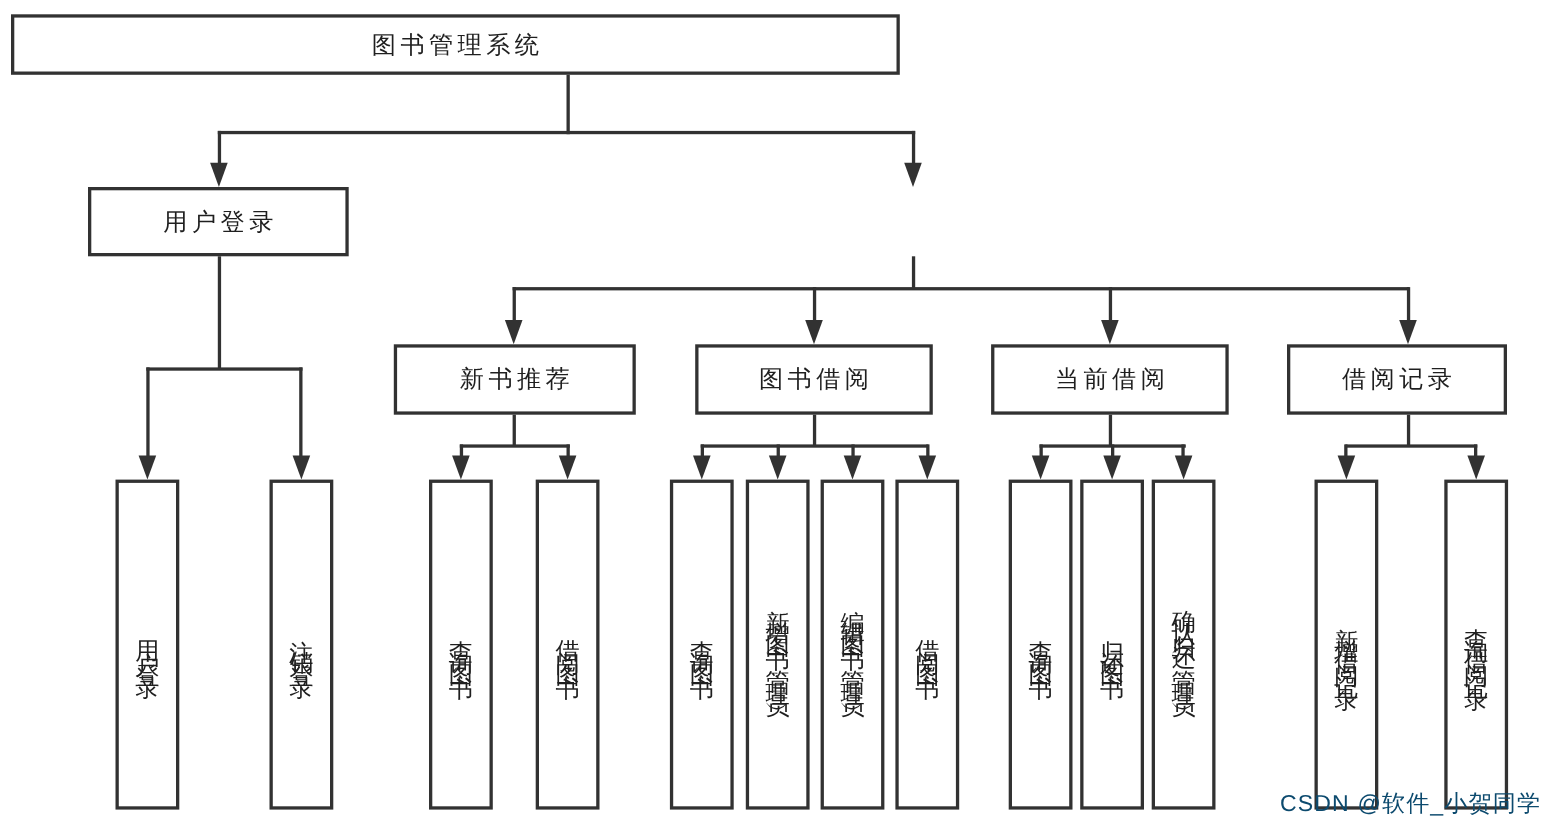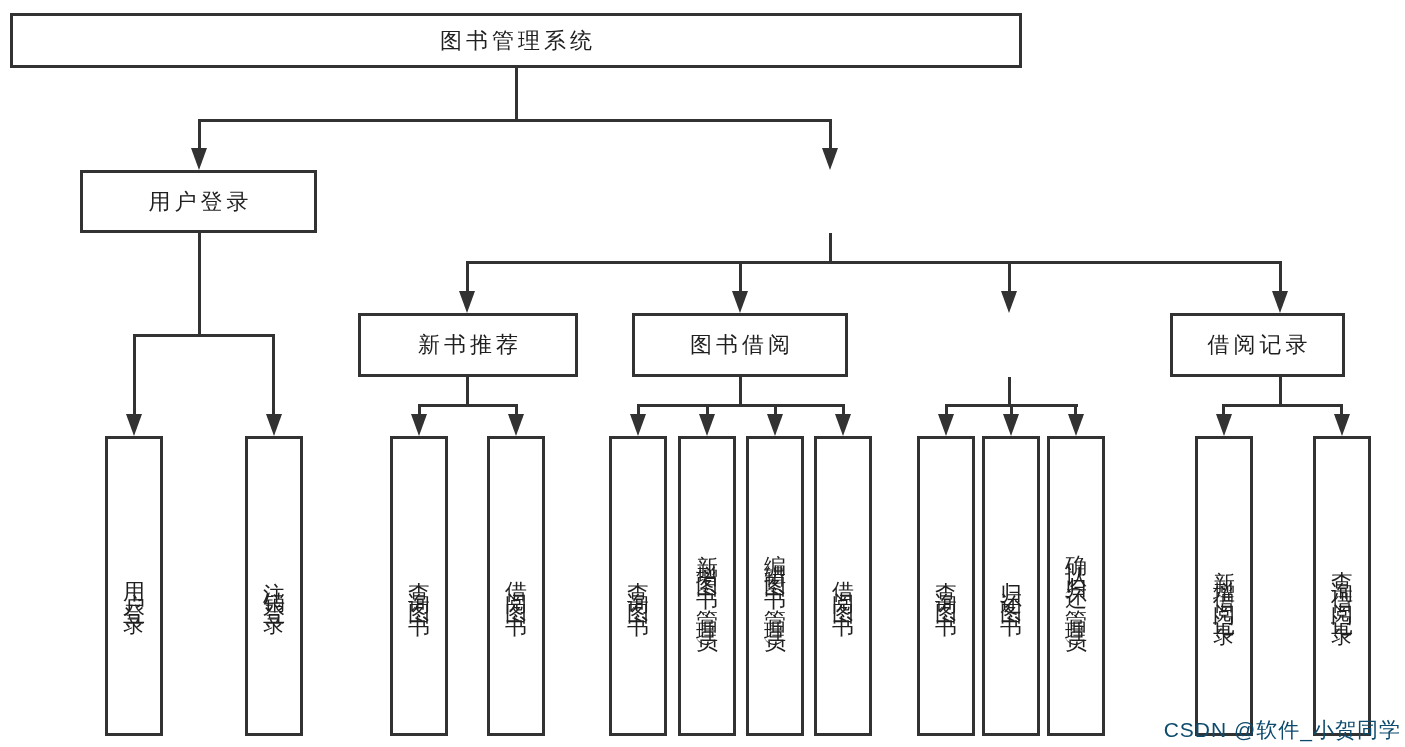--- a/index.html
+++ b/index.html
@@ -67,21 +67,21 @@
     color: #0c4a6e;
     z-index: 10;
     white-space: nowrap;
   }
 </style>
 </head>
 <body>
 
 <div class="stage">
 
-  <div class="hbox" style="left:10px; top:13px; width:1012px; height:55px;">图书管理系统</div>
+  <div class="hbox" style="left:10px; top:13px; width:808px; height:55px;">图书管理系统</div>
 
   <div class="line" style="left:515px; top:68px; width:3px; height:54px;"></div>
   <div class="line" style="left:198px; top:119px; width:634px; height:3px;"></div>
   <div class="line" style="left:198px; top:119px; width:3px; height:32px;"></div>
   <div class="line" style="left:829px; top:119px; width:3px; height:32px;"></div>
   <div class="arrow" style="left:191px; top:148px;"></div>
   <div class="arrow" style="left:822px; top:148px;"></div>
 
   <div class="hbox" style="left:80px; top:170px; width:237px; height:63px;">用户登录</div>
 
@@ -98,21 +98,22 @@
   <div class="line" style="left:739px; top:261px; width:3px; height:33px;"></div>
   <div class="line" style="left:1008px; top:261px; width:3px; height:33px;"></div>
   <div class="line" style="left:1279px; top:261px; width:3px; height:33px;"></div>
   <div class="arrow" style="left:459px; top:291px;"></div>
   <div class="arrow" style="left:732px; top:291px;"></div>
   <div class="arrow" style="left:1001px; top:291px;"></div>
   <div class="arrow" style="left:1272px; top:291px;"></div>
 
   <div class="hbox" style="left:632px; top:313px; width:216px; height:64px;">图书借阅</div>
   <div class="hbox" style="left:358px; top:313px; width:220px; height:64px;">新书推荐</div>
-  <div class="hbox" style="left:1170px; top:313px; width:175px; height:64px;">借阅记录</div>
+  <div class="hbox" style="left:901px; top:313px; width:216px; height:64px;">当前借阅</div>
+  <div class="hbox" style="left:1170px; top:313px; width:200px; height:64px;">借阅记录</div>
 
   <div class="line" style="left:466px; top:377px; width:3px; height:29px;"></div>
   <div class="line" style="left:418px; top:404px; width:100px; height:3px;"></div>
   <div class="line" style="left:418px; top:404px; width:3px; height:13px;"></div>
   <div class="line" style="left:515px; top:404px; width:3px; height:13px;"></div>
   <div class="arrow" style="left:411px; top:414px;"></div>
   <div class="arrow" style="left:508px; top:414px;"></div>
 
   <div class="line" style="left:739px; top:377px; width:3px; height:29px;"></div>
   <div class="line" style="left:637px; top:404px; width:207px; height:3px;"></div>

